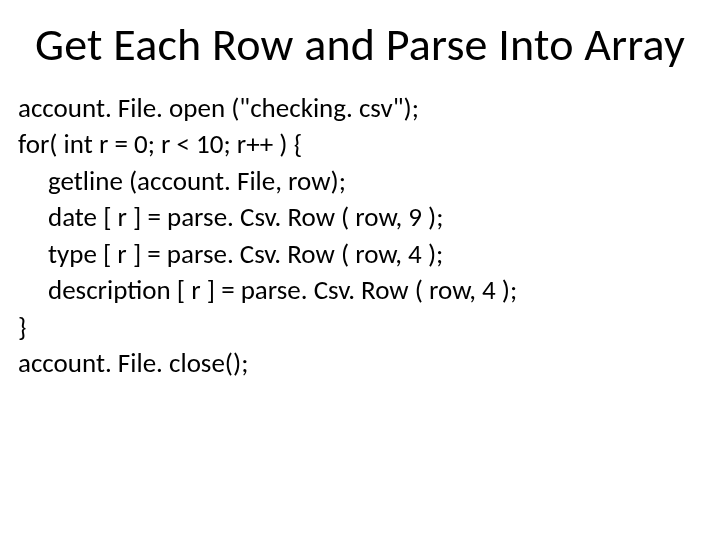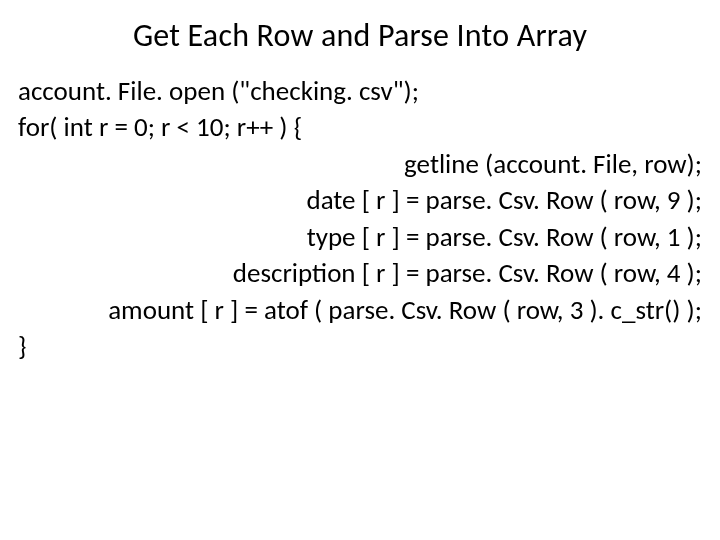--- a/index.html
+++ b/index.html
@@ -9,47 +9,46 @@
     }
     body {
       width: 720px;
       height: 540px;
       background: #ffffff;
       font-family: Calibri, "Segoe UI", Arial, sans-serif;
       padding: 12px 18px;
       color: #000000;
     }
     .title {
-      font-size: 32px;
+      font-size: 46px;
       font-weight: 400;
       text-align: center;
       margin-bottom: 18px;
       margin-top: 4px;
       letter-spacing: 0.2px;
     }
     .code {
       font-size: 27px;
       line-height: 1.35;
       font-weight: 400;
     }
     .code .line {
       white-space: pre;
     }
     .indent {
       padding-left: 30px;
-      text-align: right;
     }
   </style>
 </head>
 <body>
 
 <div class="title">Get Each Row and Parse Into Array</div>
 
 <div class="code">
   <div class="line">account. File. open ("checking. csv");</div>
   <div class="line">for( int r = 0; r &lt; 10; r++ ) {</div>
   <div class="line indent">getline (account. File, row);</div>
   <div class="line indent">date [ r ] = parse. Csv. Row ( row, 9 );</div>
-  <div class="line indent">type [ r ] = parse. Csv. Row ( row, 1 );</div>
+  <div class="line indent">type [ r ] = parse. Csv. Row ( row, 4 );</div>
   <div class="line indent">description [ r ] = parse. Csv. Row ( row, 4 );</div>
-  <div class="line indent">amount [ r ] = atof ( parse. Csv. Row ( row, 3 ). c_str() );</div>
   <div class="line">}</div>
+  <div class="line">account. File. close();</div>
 </div>
 
 </body></html>

